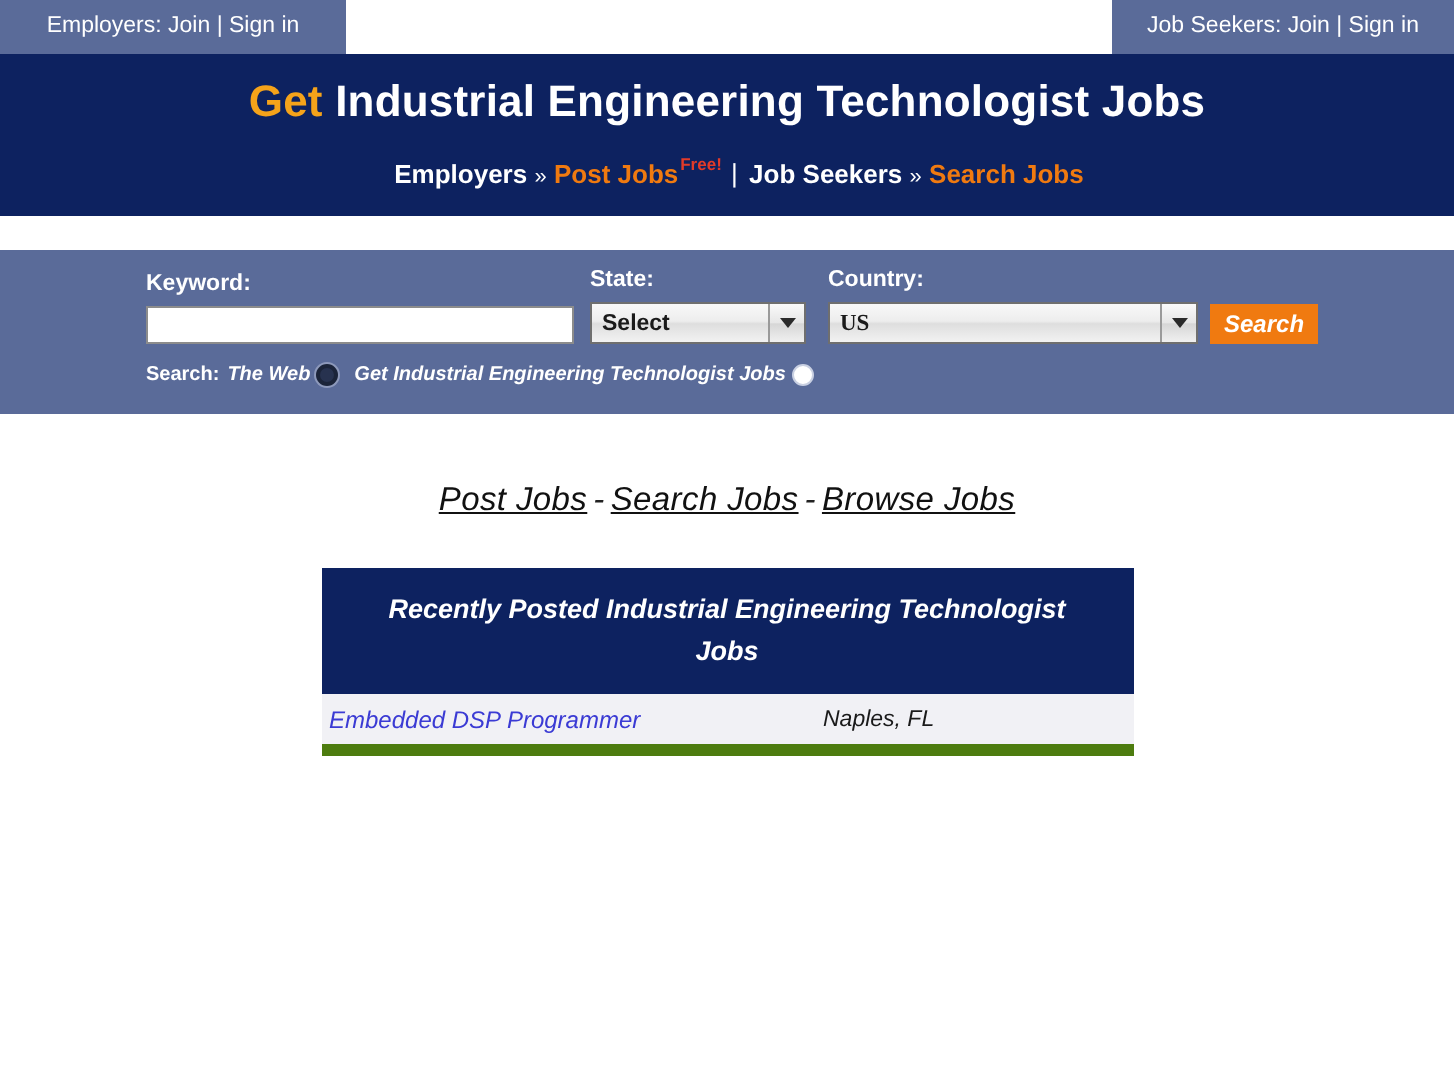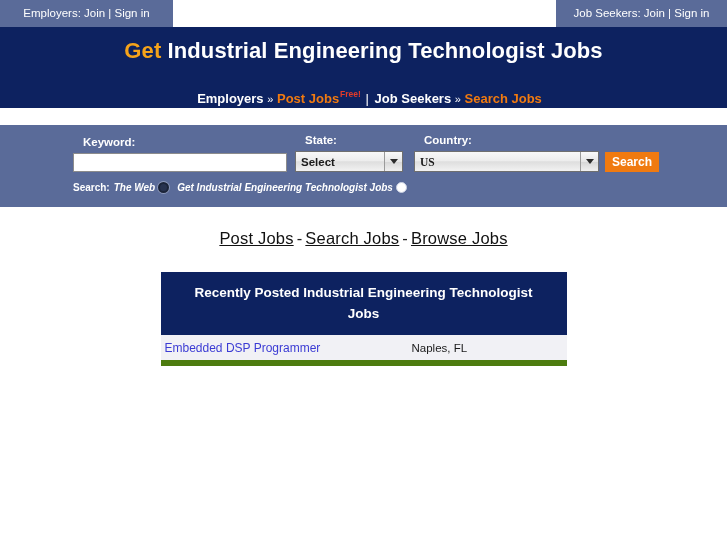--- a/index.html
+++ b/index.html
@@ -55,21 +55,21 @@
     font-weight: bold;
     color: #ffffff;
     letter-spacing: 0.1px;
     line-height: 30px;
     white-space: nowrap;
   }
   .banner-title .accent {
     color: #f5a31a;
   }
   .banner-sub {
-    margin-top: 20px;
+    margin-top: 8px;
     font-size: 13px;
     font-weight: bold;
     color: #ffffff;
     line-height: 18px;
     white-space: nowrap;
     padding-left: 12px;
   }
   .banner-sub .lnk-orange {
     color: #f07a10;
     text-decoration: none;
@@ -115,21 +115,20 @@
   .field {
     display: flex;
     flex-direction: column;
   }
   .field-label {
     color: #ffffff;
     font-size: 11.5px;
     font-weight: bold;
     margin-bottom: 4px;
     line-height: 13px;
-    margin-left: 10px;
   }
   .keyword-input {
     width: 214px;
     height: 19px;
     box-sizing: border-box;
     border: 1px solid #8c8c8c;
     background: #ffffff;
     font-family: "Liberation Sans", sans-serif;
     font-size: 12px;
     padding: 0 3px;
@@ -180,20 +179,21 @@
     height: 20px;
     background: #f07a10;
     border: none;
     color: #ffffff;
     font-family: "Liberation Sans", sans-serif;
     font-size: 12px;
     font-weight: bold;
     padding: 0 7px;
     cursor: pointer;
     line-height: 20px;
+    font-style: italic;
   }
 
   .radio-line {
     margin-top: 10px;
     color: #ffffff;
     font-size: 10px;
     white-space: nowrap;
     display: flex;
     align-items: center;
   }
@@ -222,21 +222,22 @@
   }
   .radio-on {
     background: #ffffff;
     border: 1px solid #c9d0e2;
   }
 
   
   .content {
     background: #ffffff;
     text-align: center;
-    padding-top: 18px;
+    padding-top: 30px;
+    font-style: italic;
   }
   .quicknav {
     font-size: 16.5px;
     color: #222222;
     line-height: 26px;
     letter-spacing: 0.2px;
   }
   .quicknav a {
     color: #111111;
     text-decoration: underline;

